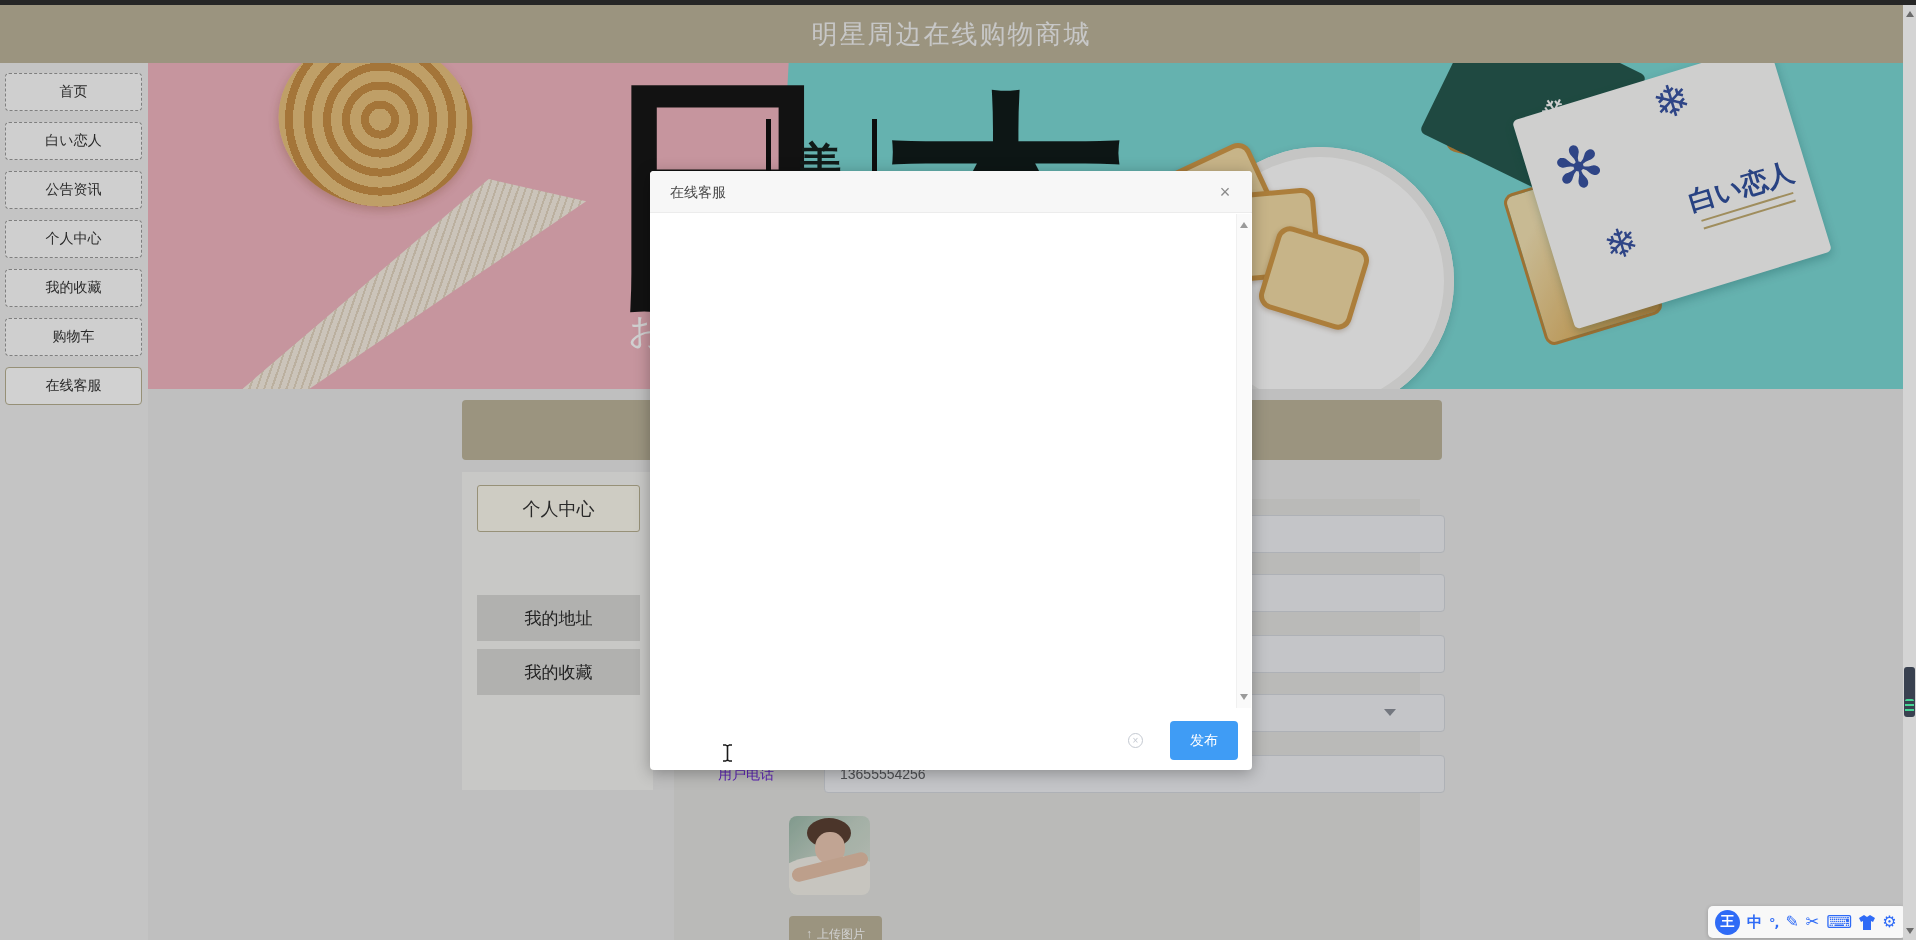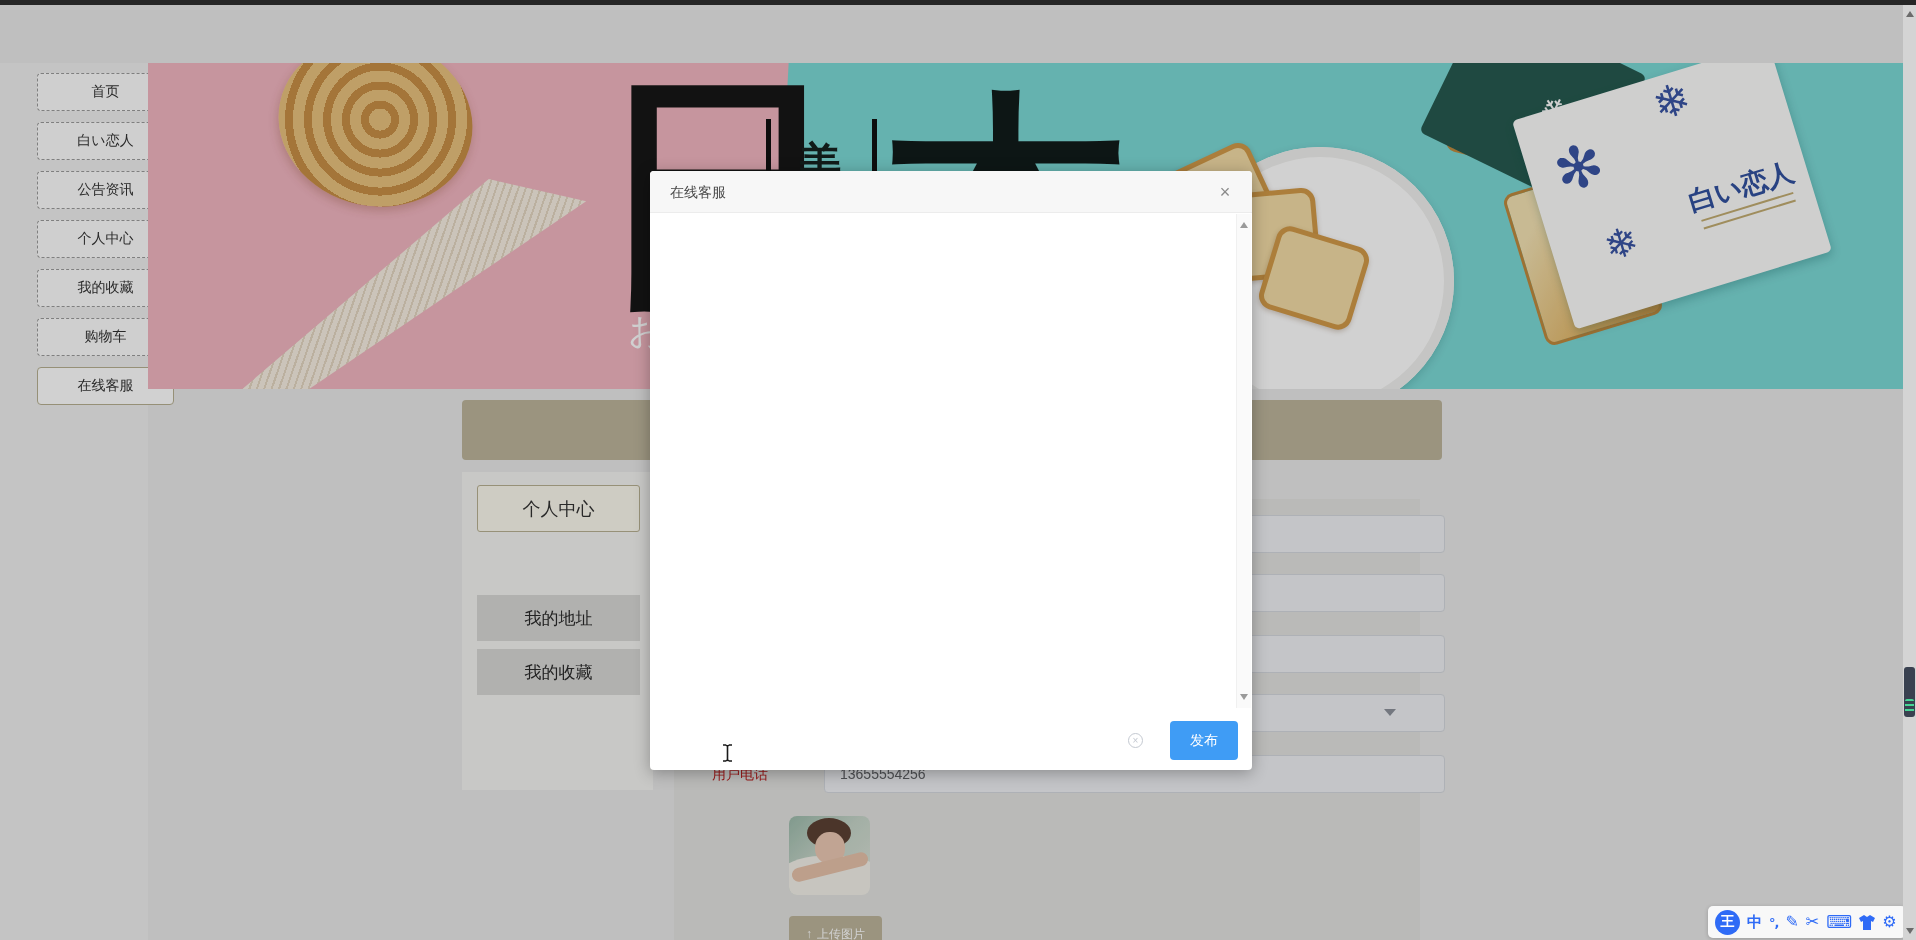--- a/index.html
+++ b/index.html
@@ -18,21 +18,21 @@
   .bs-stripes{position:absolute;left:1px;right:1px;bottom:3px;height:15px;
      background:repeating-linear-gradient(to bottom,#46d695 0 2px,transparent 2px 5px);border-radius:2px;}
 
   
   .page{position:absolute;inset:0;z-index:1;}
   .header{left:0;top:5px;width:1903px;height:58px;background:#bdb59b;display:flex;align-items:center;justify-content:center;}
   .header-title{color:#f3f3f3;font-size:26px;letter-spacing:2px;}
   .sidebar{left:0;top:63px;width:148px;height:877px;background:#f0f0ef;}
   .side-btn{position:absolute;left:5px;width:137px;height:38px;background:#fdfdfd;
      border:1px dashed #9b9b9b;border-radius:4px;color:#333;font-size:14px;
-     display:flex;align-items:center;justify-content:center;cursor:pointer;margin-left:32px;}
+     display:flex;align-items:center;justify-content:center;cursor:pointer;}
   .side-btn.active{border:1px solid #b7b092;background:#ffffff;}
 
   
   .banner{left:148px;top:63px;width:1758px;height:326px;overflow:hidden;background:#f2b6c1;}
   .b-teal{position:absolute;left:612px;top:0;width:1146px;height:326px;background:#7cd9d6;
      clip-path:polygon(2.5% 0,100% 0,100% 100%,1% 100%);}
   .palmier{position:absolute;left:130px;top:-25px;width:195px;height:168px;border-radius:50%;
      background:repeating-radial-gradient(circle at 52% 48%, #eac27e 0 11px, #c98f46 11px 19px);
      box-shadow:0 4px 10px rgba(120,60,20,.25);transform:rotate(12deg);}
   .noodles{position:absolute;left:18px;top:128px;width:430px;height:230px;transform:rotate(-6deg);
@@ -72,21 +72,21 @@
   .menu-strip{left:462px;top:472px;width:191px;height:318px;background:#f4f4f2;}
   .menu-head{left:477px;top:485px;width:163px;height:47px;background:#fcf9ee;border:1px solid #b9b193;
      border-radius:3px;color:#333;font-size:18px;display:flex;align-items:center;justify-content:center;}
   .menu-item{left:477px;width:163px;height:46px;background:#d8d8d6;color:#2b2b2b;font-size:17px;
      display:flex;align-items:center;justify-content:center;cursor:pointer;}
   .panel{left:674px;top:499px;width:746px;height:441px;background:#e3e3e1;}
   .f-input{left:824px;width:621px;height:38px;background:#eff1f4;border:1px solid #d5d8de;border-radius:4px;
      font-size:14px;color:#606266;display:flex;align-items:center;padding:0 15px;}
   .sel-caret{position:absolute;left:1384px;top:709px;width:0;height:0;
      border-left:6px solid transparent;border-right:6px solid transparent;border-top:7px solid #8d929b;}
-  .f-label{left:712px;top:766px;width:68px;font-size:14px;color:#b91c1c;text-align:left;}
+  .f-label{left:712px;top:766px;width:68px;font-size:14px;color:#6d28d9;text-align:center;}
   .avatar{left:789px;top:816px;width:81px;height:79px;border-radius:8px;overflow:hidden;
      background:linear-gradient(135deg,#9dbcac 0%,#c7d6ca 45%,#dfe4da 100%);}
   .av-hair{position:absolute;left:18px;top:2px;width:44px;height:30px;border-radius:50%;background:#5c4134;}
   .av-face{position:absolute;left:26px;top:16px;width:30px;height:32px;border-radius:48%;background:#ecc9b4;}
   .av-body{position:absolute;left:-8px;top:40px;width:100px;height:46px;border-radius:40% 40% 0 0;background:#f3f1ea;}
   .av-arm{position:absolute;left:2px;top:44px;width:78px;height:14px;border-radius:8px;background:#e7c2aa;transform:rotate(-14deg);}
   .upload-btn{left:789px;top:916px;width:93px;height:36px;background:#bdb59b;border-radius:4px;color:#fff;
      font-size:12px;display:flex;align-items:center;justify-content:center;gap:5px;cursor:pointer;}
 
   
@@ -125,20 +125,23 @@
   
   .ibeam{position:absolute;left:722px;top:744px;width:11px;height:18px;z-index:62;}
 </style>
 </head>
 <body>
 
 <div id="app">
 
   <div class="page">
 
+    <div class="abs header">
+      <div class="header-title">明星周边在线购物商城</div>
+    </div>
 
     <div class="abs sidebar">
       <div class="side-btn" style="top:10px">首页</div>
       <div class="side-btn" style="top:59px">白い恋人</div>
       <div class="side-btn" style="top:108px">公告资讯</div>
       <div class="side-btn" style="top:157px">个人中心</div>
       <div class="side-btn" style="top:206px">我的收藏</div>
       <div class="side-btn" style="top:255px">购物车</div>
       <div class="side-btn active" style="top:304px">在线客服</div>
     </div>

